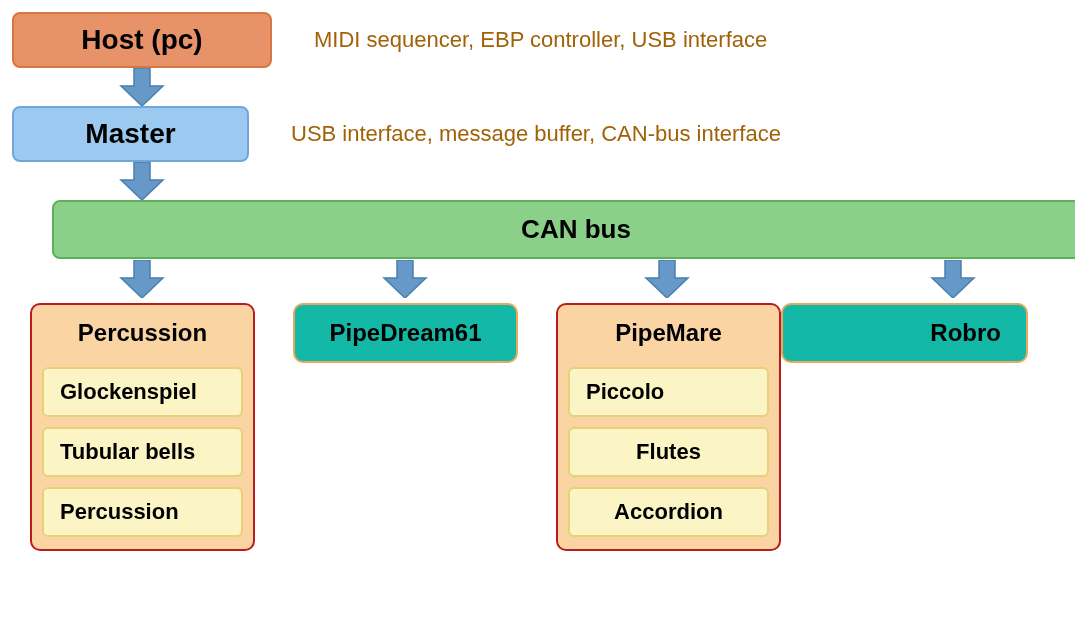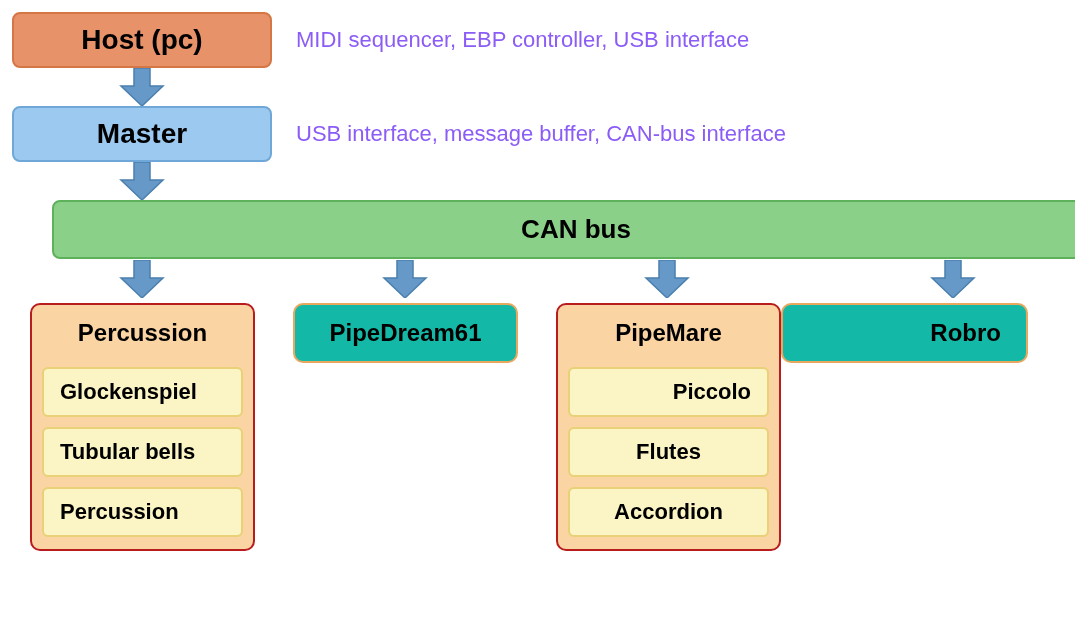--- a/index.html
+++ b/index.html
@@ -23,29 +23,29 @@
     font-weight: bold;
     padding: 10px 8px;
   }
   .host {
     width: 260px;
     background: #e8926a;
     border-color: #d47744;
     font-size: 28px;
   }
   .master {
-    width: 260px;
+    width: 237px;
     background: #9cc9ef;
     border-color: #6fa8d8;
     font-size: 28px;
   }
   .desc {
-    margin-left: 16px;
+    margin-left: 34px;
     font-size: 22px;
-    color: #8b5cf6;
+    color: #a16207;
   }
   .canbus {
     width: 1048px;
     background: #8bd089;
     border-color: #5eb15b;
     font-size: 26px;
     padding: 12px 8px;
     margin-left: 40px;
   }
   .arrow-down {
@@ -161,21 +161,21 @@
     <div class="sub">Tubular bells</div>
     <div class="sub">Percussion</div>
   </div>
 
   <div class="simplebox" style="width:225px; margin-left:38px;">
     <span>PipeDream61</span>
   </div>
 
   <div class="dev-container" style="width:225px; margin-left:38px;">
     <div class="dev-title" style="text-align:center;">PipeMare</div>
-    <div class="sub" style="text-align:right;">Piccolo</div>
+    <div class="sub" style="text-align:left;">Piccolo</div>
     <div class="sub" style="text-align:center;">Flutes</div>
     <div class="sub" style="text-align:center;">Accordion</div>
   </div>
 
   <div class="simplebox" style="width:247px; text-align:right;">
     <span>Robro</span>
   </div>
 </div>
 
 </body></html>

